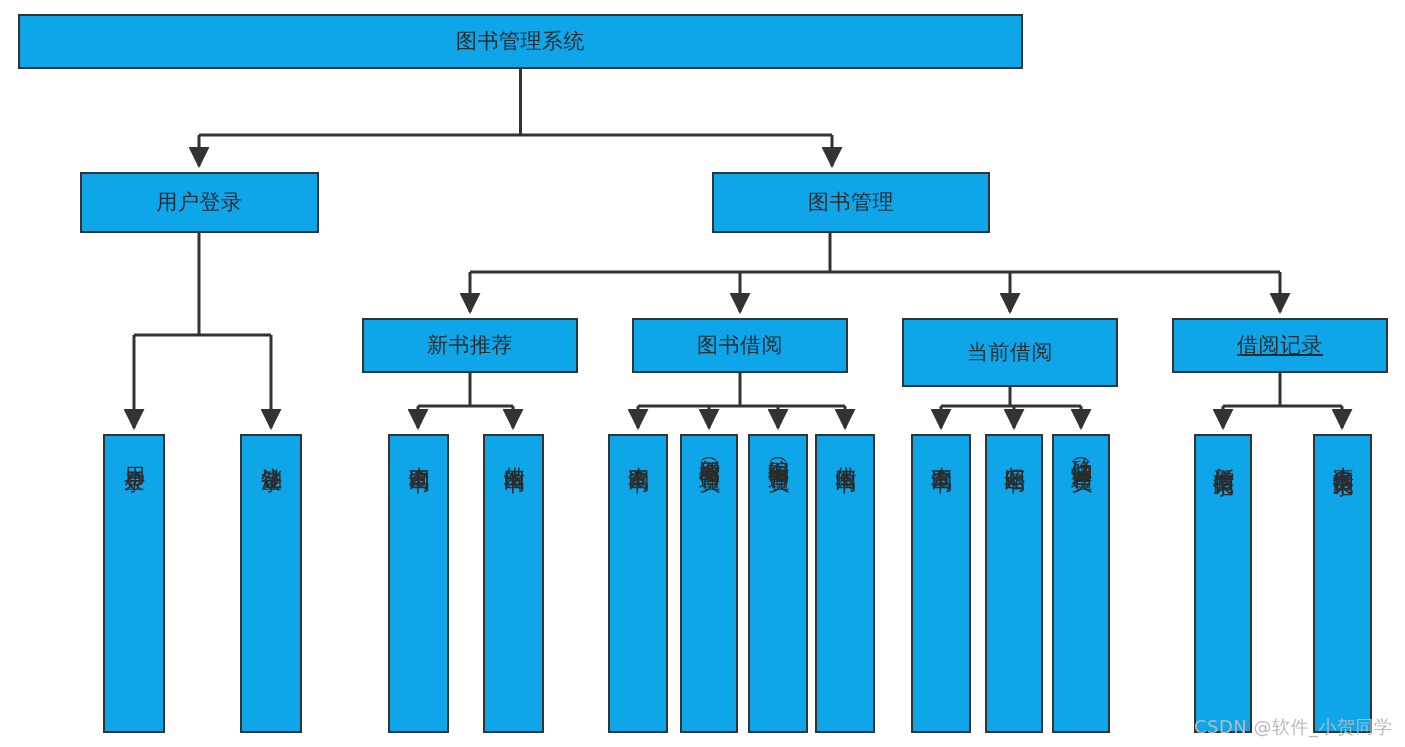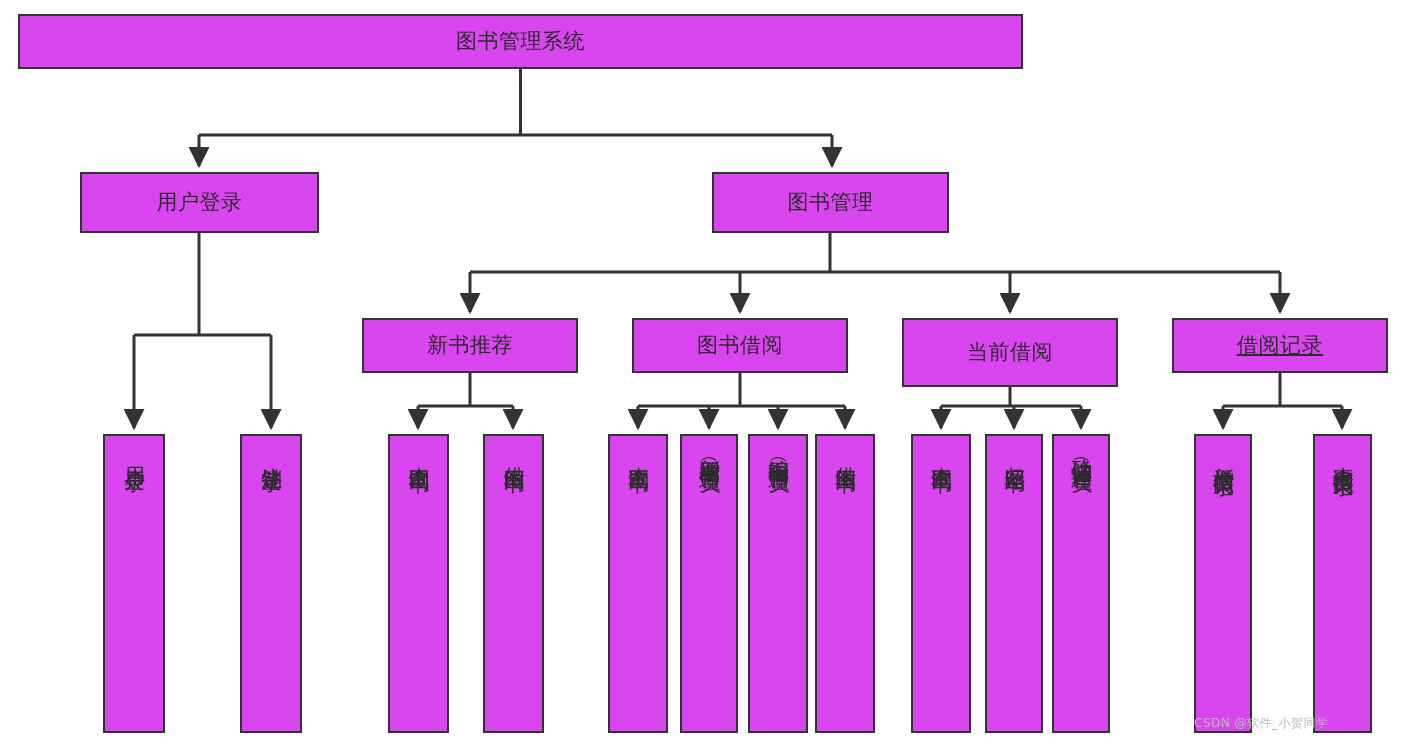--- a/index.html
+++ b/index.html
@@ -20,21 +20,21 @@
   #edges {
     position: absolute;
     left: 0;
     top: 0;
     width: 1405px;
     height: 747px;
   }
   .node {
     position: absolute;
     box-sizing: border-box;
-    background: #d946ef;
+    background: #0ea5e9;
     border: 2px solid #333333;
     display: flex;
     align-items: center;
     justify-content: center;
     color: #2b2b2b;
   }
   .node .label {
     display: block;
     text-align: center;
     line-height: 1.18;
@@ -54,21 +54,21 @@
     font-size: 21px;
     line-height: 1.02;
     letter-spacing: 2px;
   }
   .node.vert.tall-text {
     padding-top: 6px;
   }
   .watermark {
     position: absolute;
     color: #b9b9b9;
-    font-size: 12px;
+    font-size: 18px;
     white-space: nowrap;
     letter-spacing: 0.5px;
     pointer-events: none;
   }
 </style>
 </head>
 <body>
 
 <div id="canvas">
 
@@ -123,21 +123,21 @@
     </g>
   </svg>
 
   <div class="node horiz" style="left:18px; top:14px; width:1005px; height:55px;">
     <span class="label">图书管理系统</span>
   </div>
 
   <div class="node horiz" style="left:80px; top:172px; width:239px; height:61px;">
     <span class="label">用户登录</span>
   </div>
-  <div class="node horiz" style="left:712px; top:172px; width:237px; height:61px;">
+  <div class="node horiz" style="left:712px; top:172px; width:278px; height:61px;">
     <span class="label">图书管理</span>
   </div>
 
   <div class="node horiz" style="left:632px; top:318px; width:216px; height:55px;">
     <span class="label">图书借阅</span>
   </div>
   <div class="node horiz" style="left:362px; top:318px; width:216px; height:55px;">
     <span class="label">新书推荐</span>
   </div>
   <div class="node horiz" style="left:902px; top:318px; width:216px; height:69px;">

